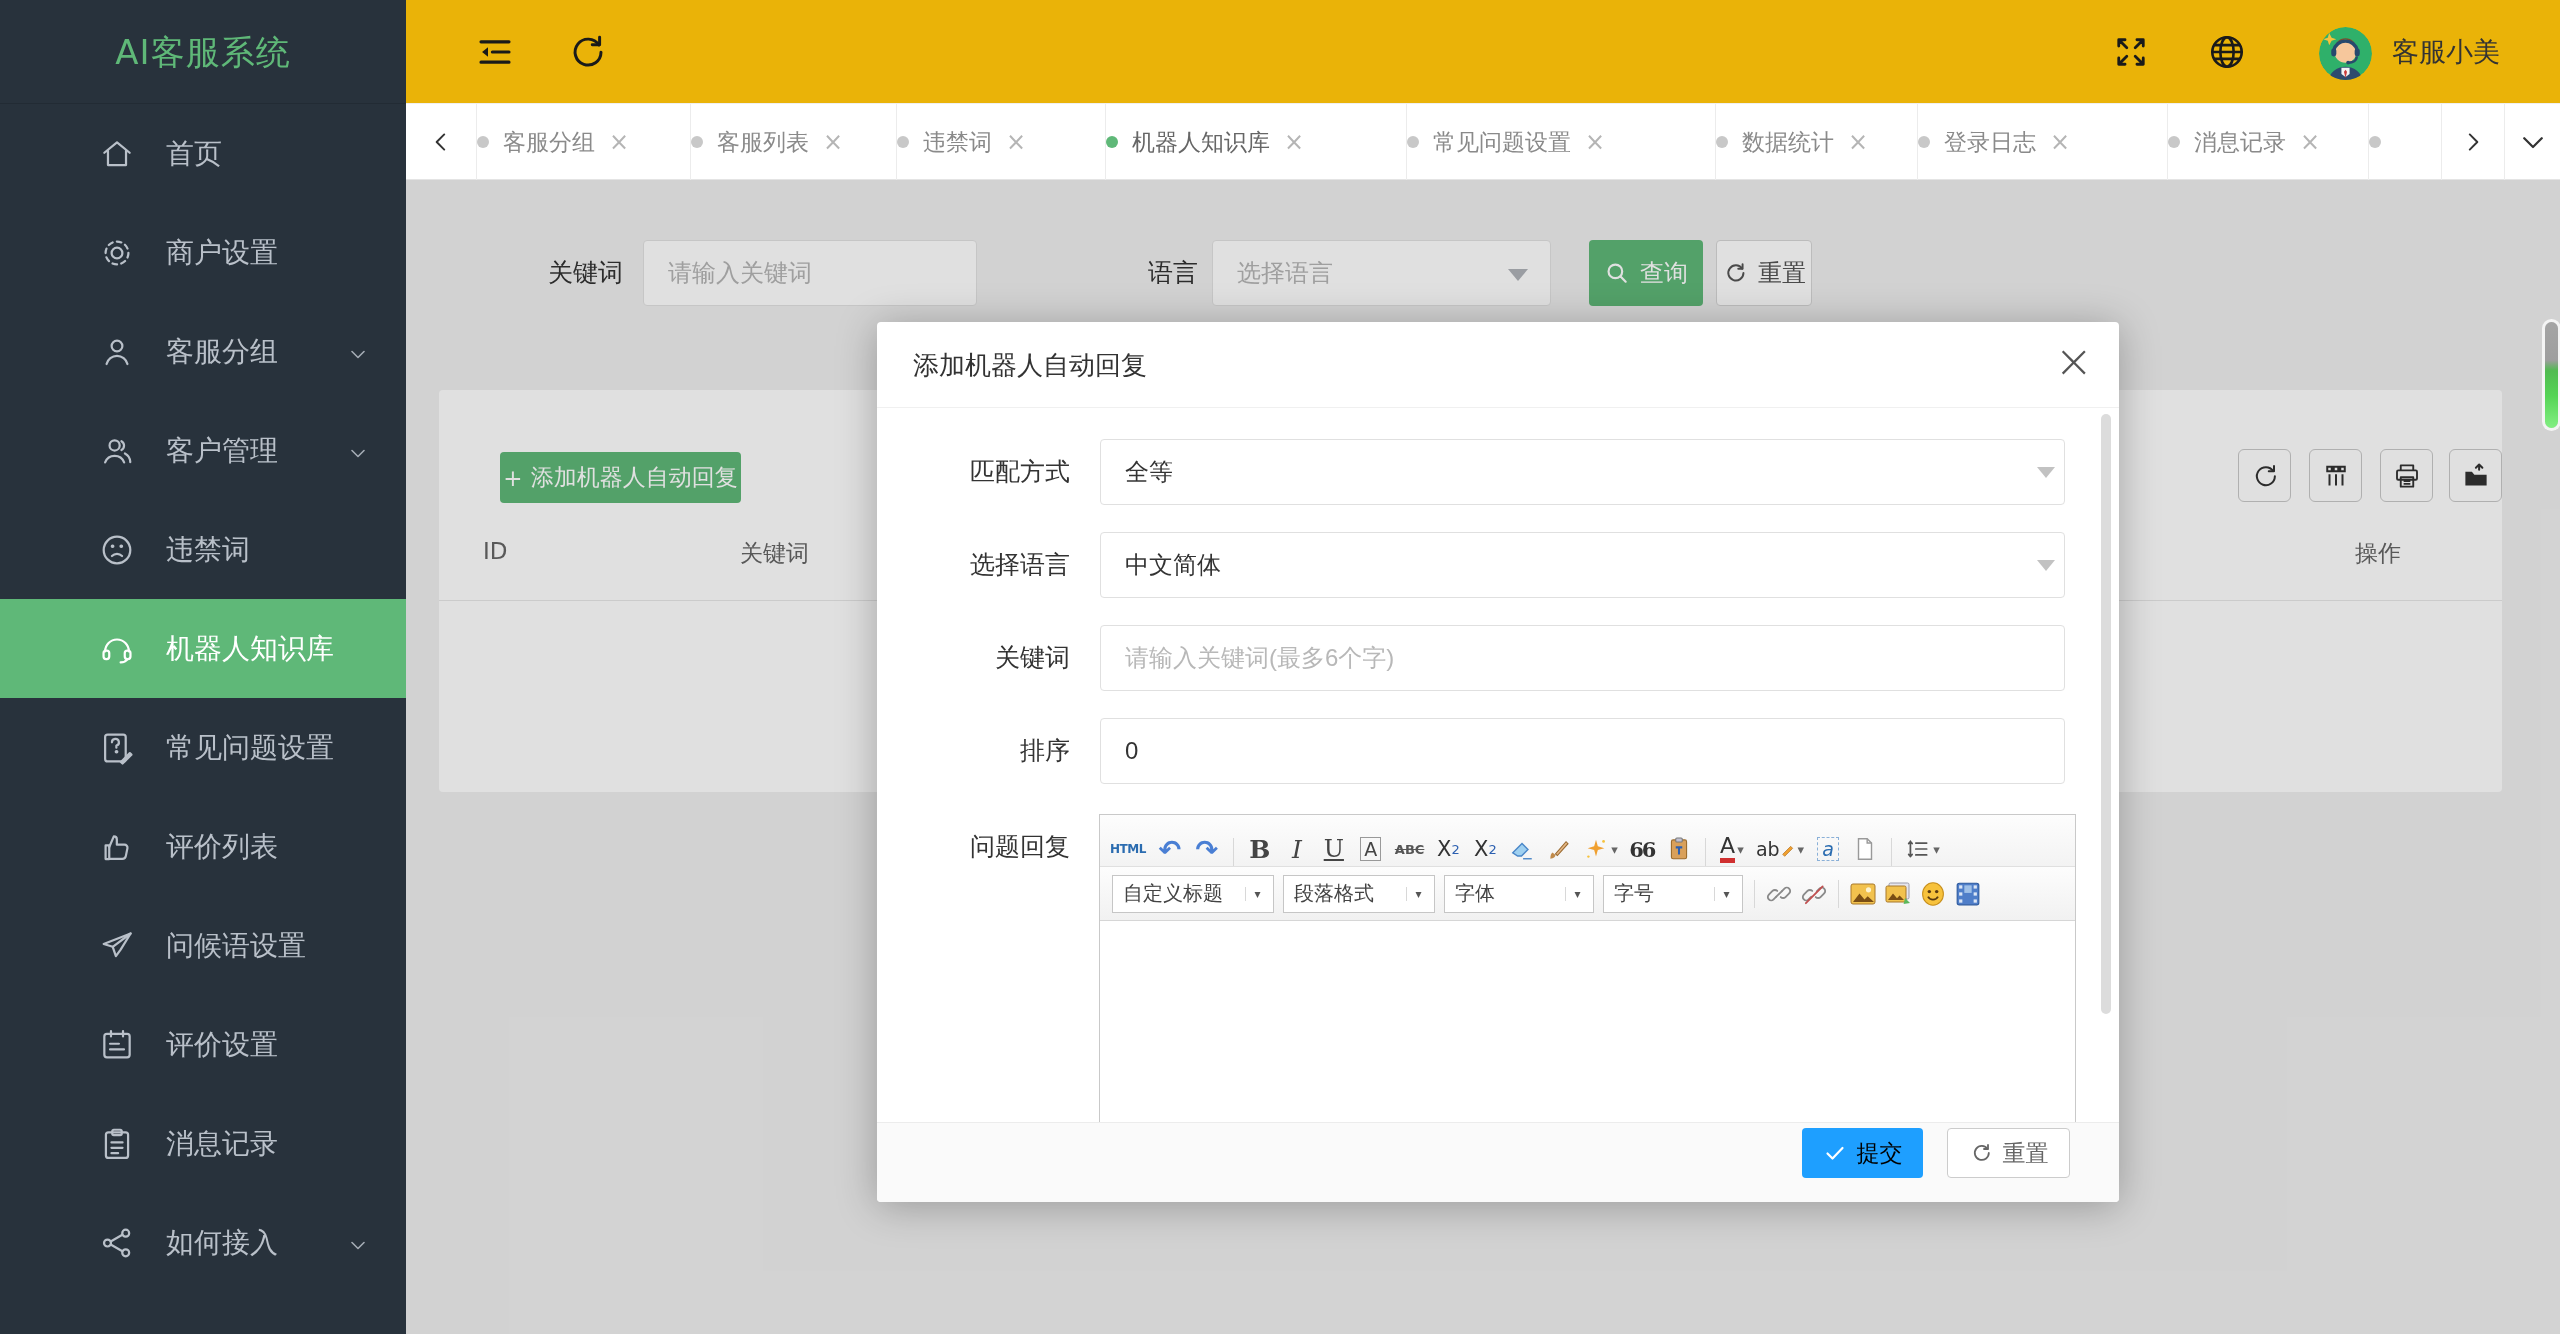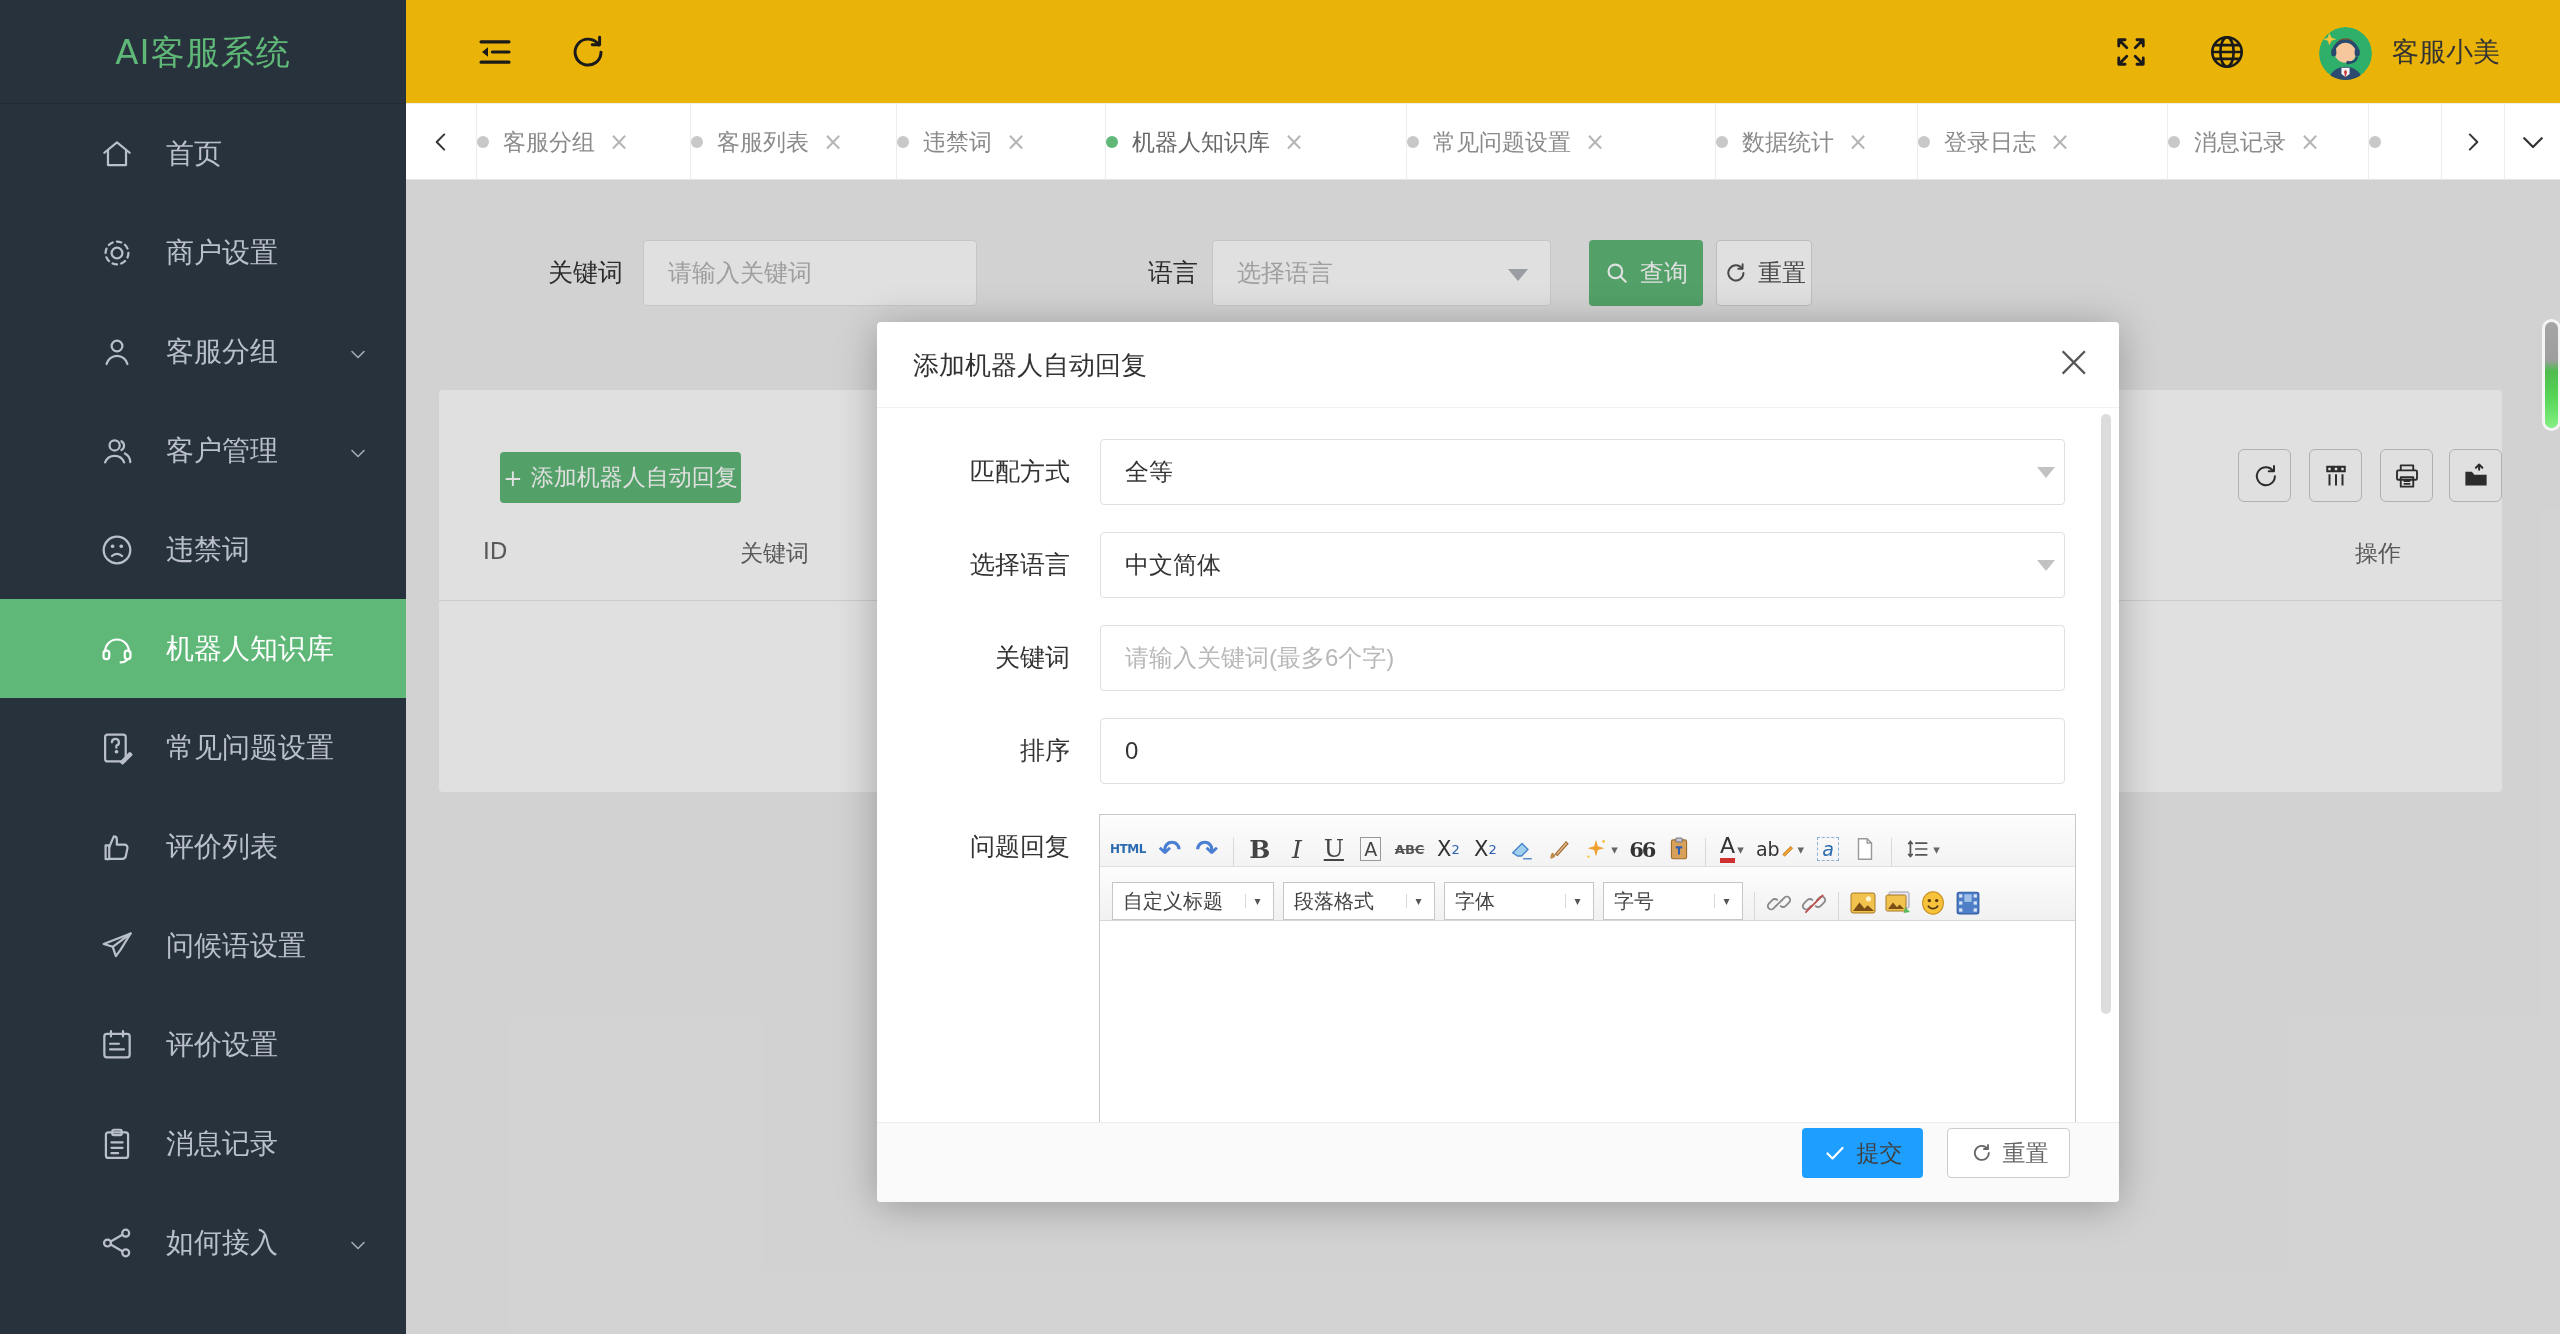--- a/index.html
+++ b/index.html
@@ -64,28 +64,28 @@
   .m-head { position:absolute; left:0; top:0; right:0; height:86px; border-bottom:1px solid #f0f0f0; }
   .m-title { position:absolute; left:36px; top:0; height:86px; line-height:86px; font-size:26px; color:#333; }
   .m-close { position:absolute; right:26px; top:12px; font-size:46px; color:#555; font-weight:300; cursor:pointer; line-height:1.2; }
   .m-row-label { position:absolute; width:193px; text-align:right; font-size:25px; color:#333; line-height:66px; height:66px; left:0; }
   .m-ctl { position:absolute; left:223px; width:965px; height:66px; border:1px solid #e0e0e0; border-radius:4px; background:#fff; font-size:24px; color:#333; line-height:64px; padding:0 24px; }
   .m-ctl.placeholder::placeholder { color:#b8b8b8; }
   .m-tri { position:absolute; left:1160px; width:0; height:0; border-left:9px solid transparent; border-right:9px solid transparent; border-top:11px solid #c2c2c2; }
   .m-scroll { position:absolute; left:1224px; top:92px; width:10px; height:600px; background:#dcdcdc; border-radius:5px; cursor:pointer; }
   .m-foot { position:absolute; left:0; right:0; top:800px; height:80px; background:#fafafa; border-top:1px solid #ececec; border-radius:0 0 4px 4px; }
   .m-btn { position:absolute; top:5px; height:50px; border-radius:4px; font-size:23px; display:flex; align-items:center; justify-content:center; gap:10px; cursor:pointer; }
-  .m-btn.blue { left:925px; width:121px; background:#1E9FFF; color:#404040; }
+  .m-btn.blue { left:925px; width:121px; background:#1E9FFF; color:#000000; }
   .m-btn.white { left:1070px; width:123px; background:#fff; border:1px solid #ccc; color:#666; }
   .m-btn svg { width:24px; height:24px; }
 
   
   .editor { position:absolute; left:222px; top:492px; width:977px; border:1px solid #c9c9c9; background:#fff; }
   .ed-row1 { height:52px; background:linear-gradient(#fdfdfd,#f3f3f3); border-bottom:1px solid #e0e0e0; display:flex; align-items:flex-end; padding:0 10px; gap:11px; }
-  .ed-row2 { height:54px; background:linear-gradient(#fdfdfd,#f1f1f1); border-bottom:1px solid #d6d6d6; display:flex; align-items:flex-end; padding:0 12px; gap:9px; }
+  .ed-row2 { height:54px; background:linear-gradient(#fdfdfd,#f1f1f1); border-bottom:1px solid #d6d6d6; display:flex; align-items:center; padding:0 12px; gap:9px; }
   .ed-body { height:201px; background:#fff; }
   .eico { display:flex; align-items:center; justify-content:center; min-width:26px; height:34px; cursor:pointer; color:#555; }
   .eico svg { width:26px; height:26px; }
   .esep { width:1px; height:28px; background:#d8d8d8; margin:0 2px; }
   .edrop { font-size:13px; color:#666; margin-left:2px; }
   .ecombo { height:38px; background:#fff; border:1px solid #c6c6c6; display:flex; align-items:center; font-size:20px; color:#444; padding:0 10px; gap:10px; cursor:pointer; }
   .ecombo .cv { width:18px; text-align:center; border-left:1px solid #d8d8d8; padding-left:6px; font-size:12px; color:#555; }
   .g-bold { font-family:"DejaVu Serif","Liberation Serif",serif; font-weight:bold; font-size:25px; color:#444; }
   .g-italic { font-family:"DejaVu Serif","Liberation Serif",serif; font-style:italic; font-size:25px; color:#444; }
   .g-under { font-family:"DejaVu Serif","Liberation Serif",serif; font-size:24px; color:#444; text-decoration:underline; }

